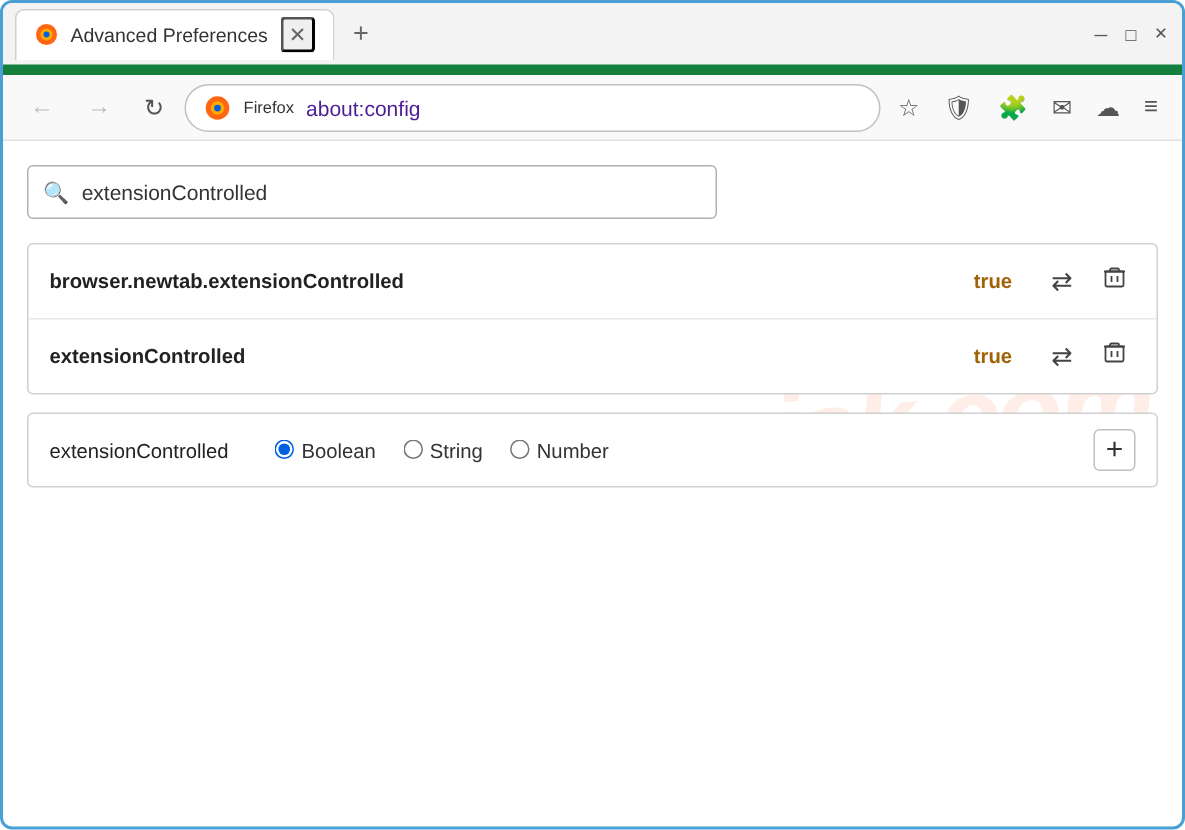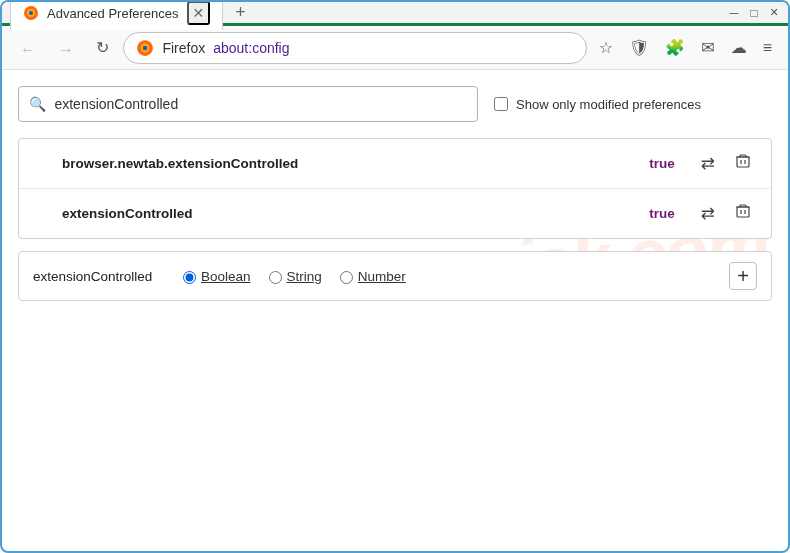--- a/index.html
+++ b/index.html
@@ -11,23 +11,23 @@
       overflow: hidden;
       border: 2px solid #4a9fd4;
       border-radius: 8px;
     }
 
     
     .title-bar {
       background: #f3f3f3;
       display: flex;
       align-items: center;
-      height: 24px;
+      height: 48px;
       padding: 0 8px;
-      border-bottom: 3px solid #15803d;
+      border-bottom: 7px solid #15803d;
     }
     .tab {
       display: flex;
       align-items: center;
       background: #fff;
       border: 1px solid #d0d0d0;
       border-bottom: none;
       border-radius: 6px 6px 0 0;
       padding: 6px 12px;
       height: 34px;
@@ -221,31 +221,30 @@
       padding: 10px 14px;
       border-bottom: 1px solid #e8e8e8;
       gap: 12px;
     }
     .result-row:last-child { border-bottom: none; }
     .pref-name {
       font-weight: 700;
       font-size: 13.5px;
       color: #222;
       flex: 1;
-      margin-left: 29px;
     }
     .pref-name.two-line {
       display: flex;
       flex-direction: column;
       gap: 0px;
     }
     .pref-value {
       font-weight: 700;
       font-size: 13.5px;
-      color: #701a75;
+      color: #a16207;
       margin-right: 8px;
     }
     .action-icons {
       display: flex;
       align-items: center;
       gap: 8px;
     }
     .icon-btn {
       background: none;
       border: none;
@@ -273,26 +272,25 @@
       color: #222;
       min-width: 130px;
     }
     .radio-group {
       display: flex;
       align-items: center;
       gap: 18px;
     }
     .radio-item {
       display: flex;
-      align-items: flex-end;
+      align-items: flex-start;
       gap: 5px;
       font-size: 13.5px;
       color: #333;
       cursor: pointer;
-      text-decoration: underline;
     }
     .radio-item input[type="radio"] {
       cursor: pointer;
       accent-color: #0060df;
     }
     .radio-item.selected input[type="radio"] {
       accent-color: #0060df;
     }
     .add-btn {
       margin-left: auto;
@@ -334,45 +332,41 @@
 <div class="nav-bar">
   <button class="nav-btn disabled">←</button>
   <button class="nav-btn disabled">→</button>
   <button class="nav-btn">↻</button>
   <div class="address-bar-wrap">
     <svg class="firefox-logo" viewBox="0 0 32 32" xmlns="http://www.w3.org/2000/svg">
       <circle cx="16" cy="16" r="14" fill="#FF6611"></circle>
       <circle cx="16" cy="16" r="8" fill="#FFAA00"></circle>
       <circle cx="16" cy="16" r="4" fill="#0060df"></circle>
     </svg>
-    <span style="font-size:14px;color:#333;font-weight:500;">Firefox</span>
+    <span style="font-size:11px;color:#333;font-weight:500;">Firefox</span>
     <span class="address-text">about:config</span>
   </div>
   <div class="nav-icons">
     <button class="nav-icon-btn">☆</button>
     <button class="nav-icon-btn">🛡</button>
     <button class="nav-icon-btn">🧩</button>
     <button class="nav-icon-btn">✉</button>
     <button class="nav-icon-btn">☁</button>
     <button class="nav-icon-btn">≡</button>
   </div>
 </div>
 
 <div class="content">
 
   <div class="watermark">risk.com</div>
 
   <div class="search-row">
     <div class="search-box">
       <span class="search-icon">🔍</span>
       <input class="search-input" type="text" value="extensionControlled" style="">
-    </div>
-    <div class="checkbox-wrap">
-      <input type="checkbox" style="">
-      <label>Show only modified preferences</label>
     </div>
   </div>
 
   <div class="results-table">
 
     <div class="result-row">
       <span class="pref-name">browser.newtab.extensionControlled</span>
       <span class="pref-value">true</span>
       <div class="action-icons">
         <button class="icon-btn" title="Toggle">⇄</button>

